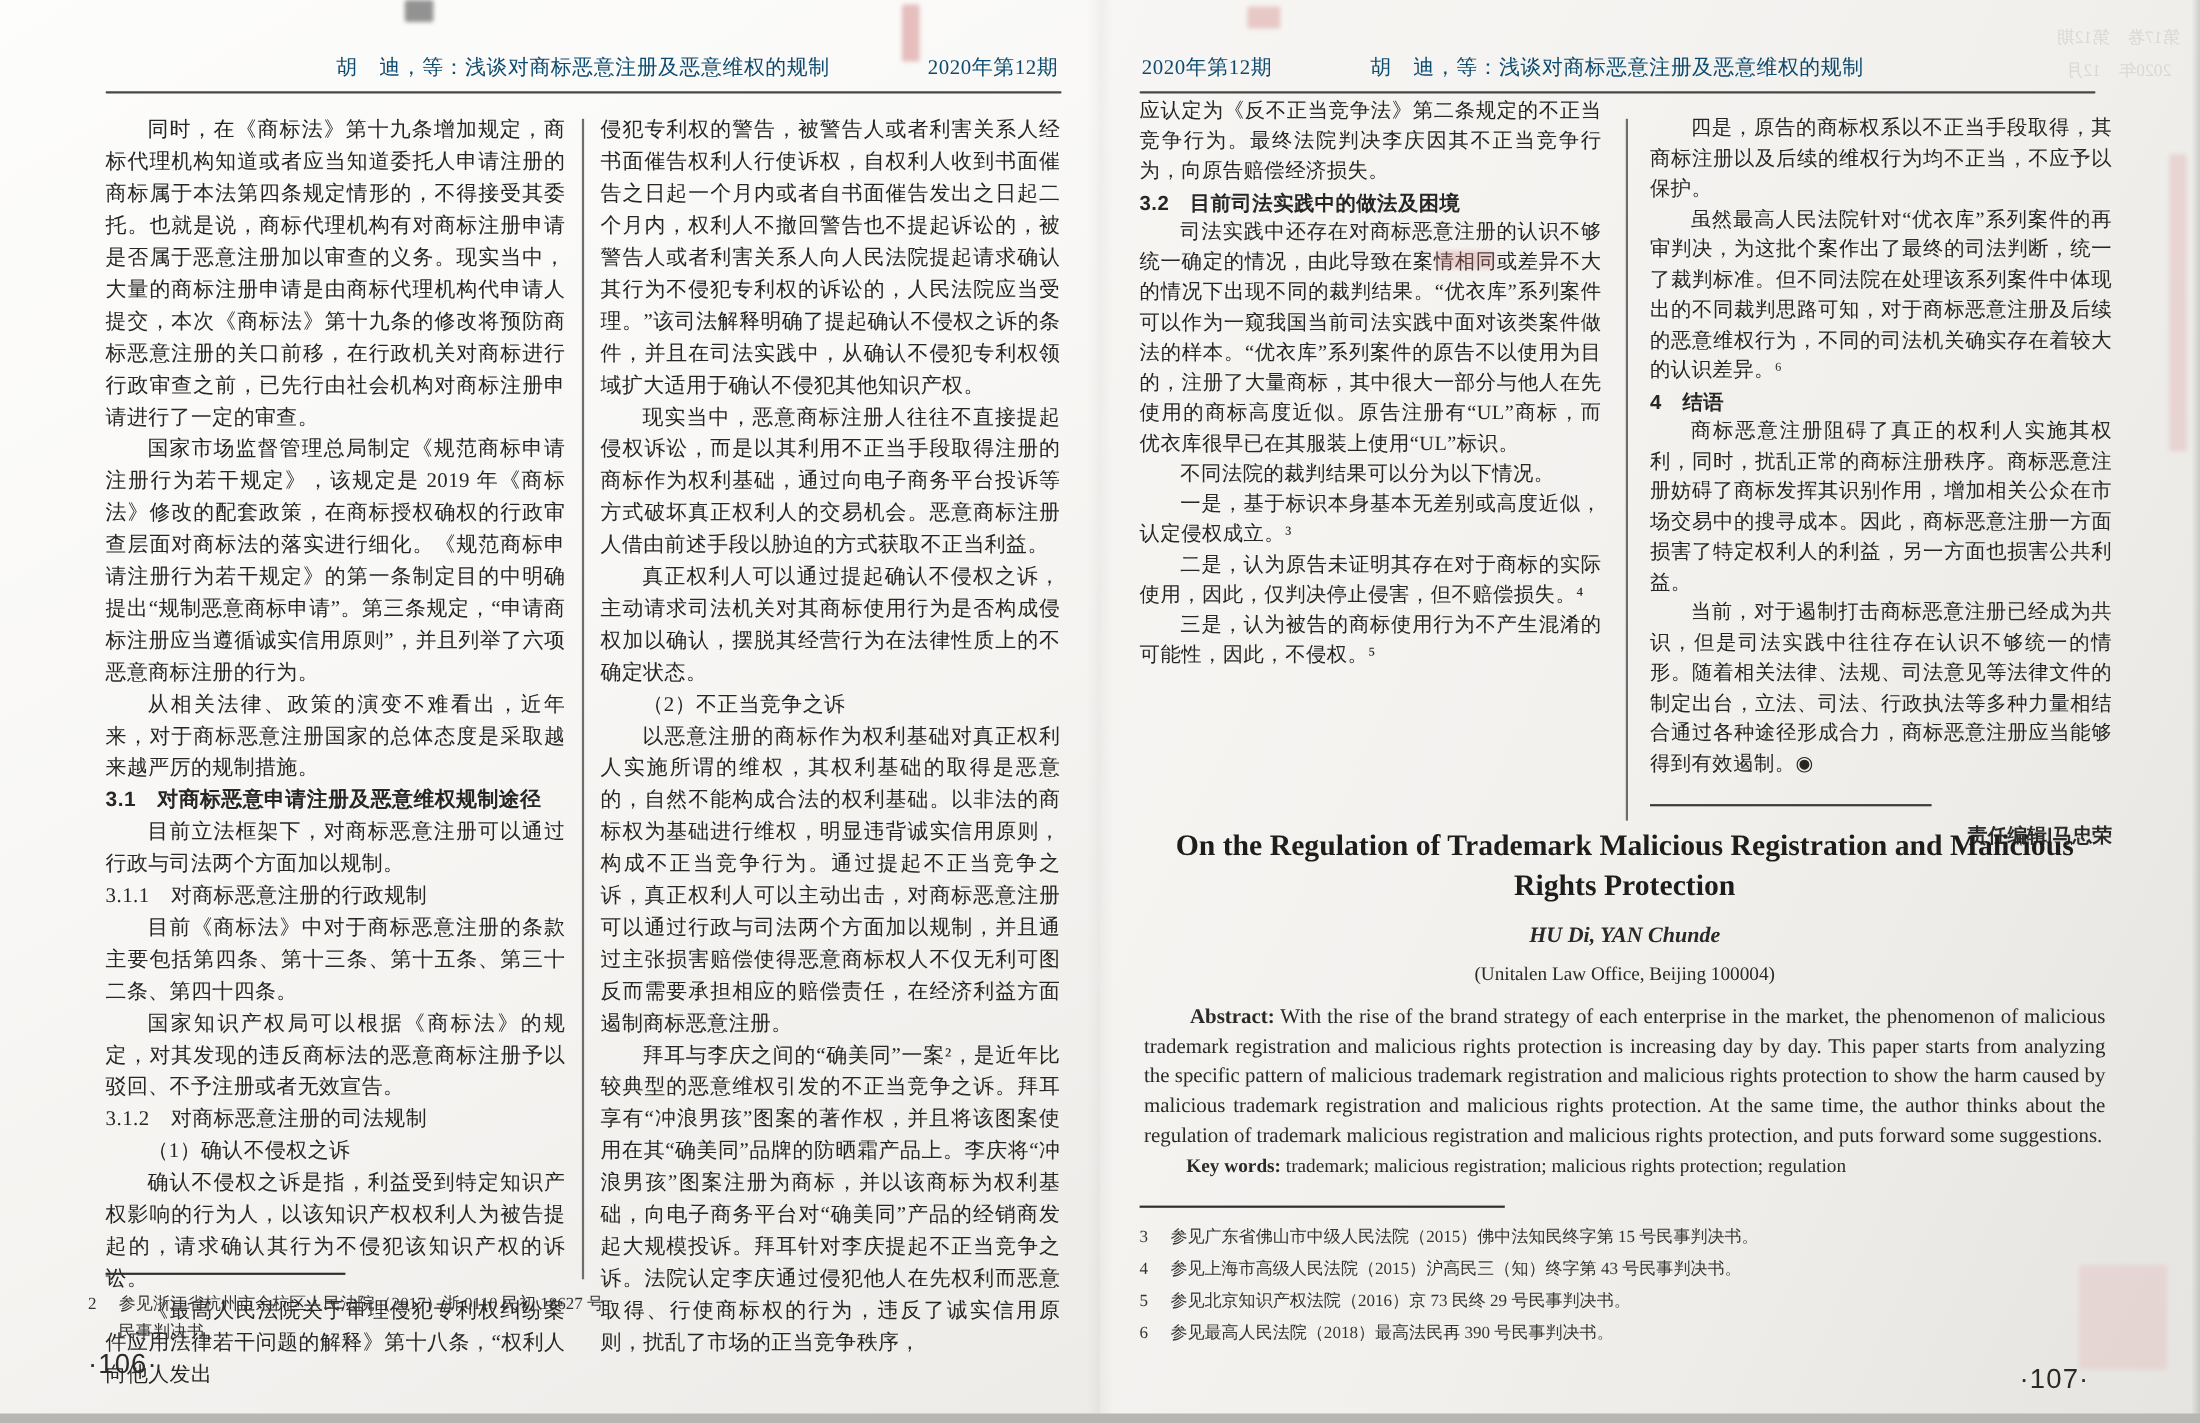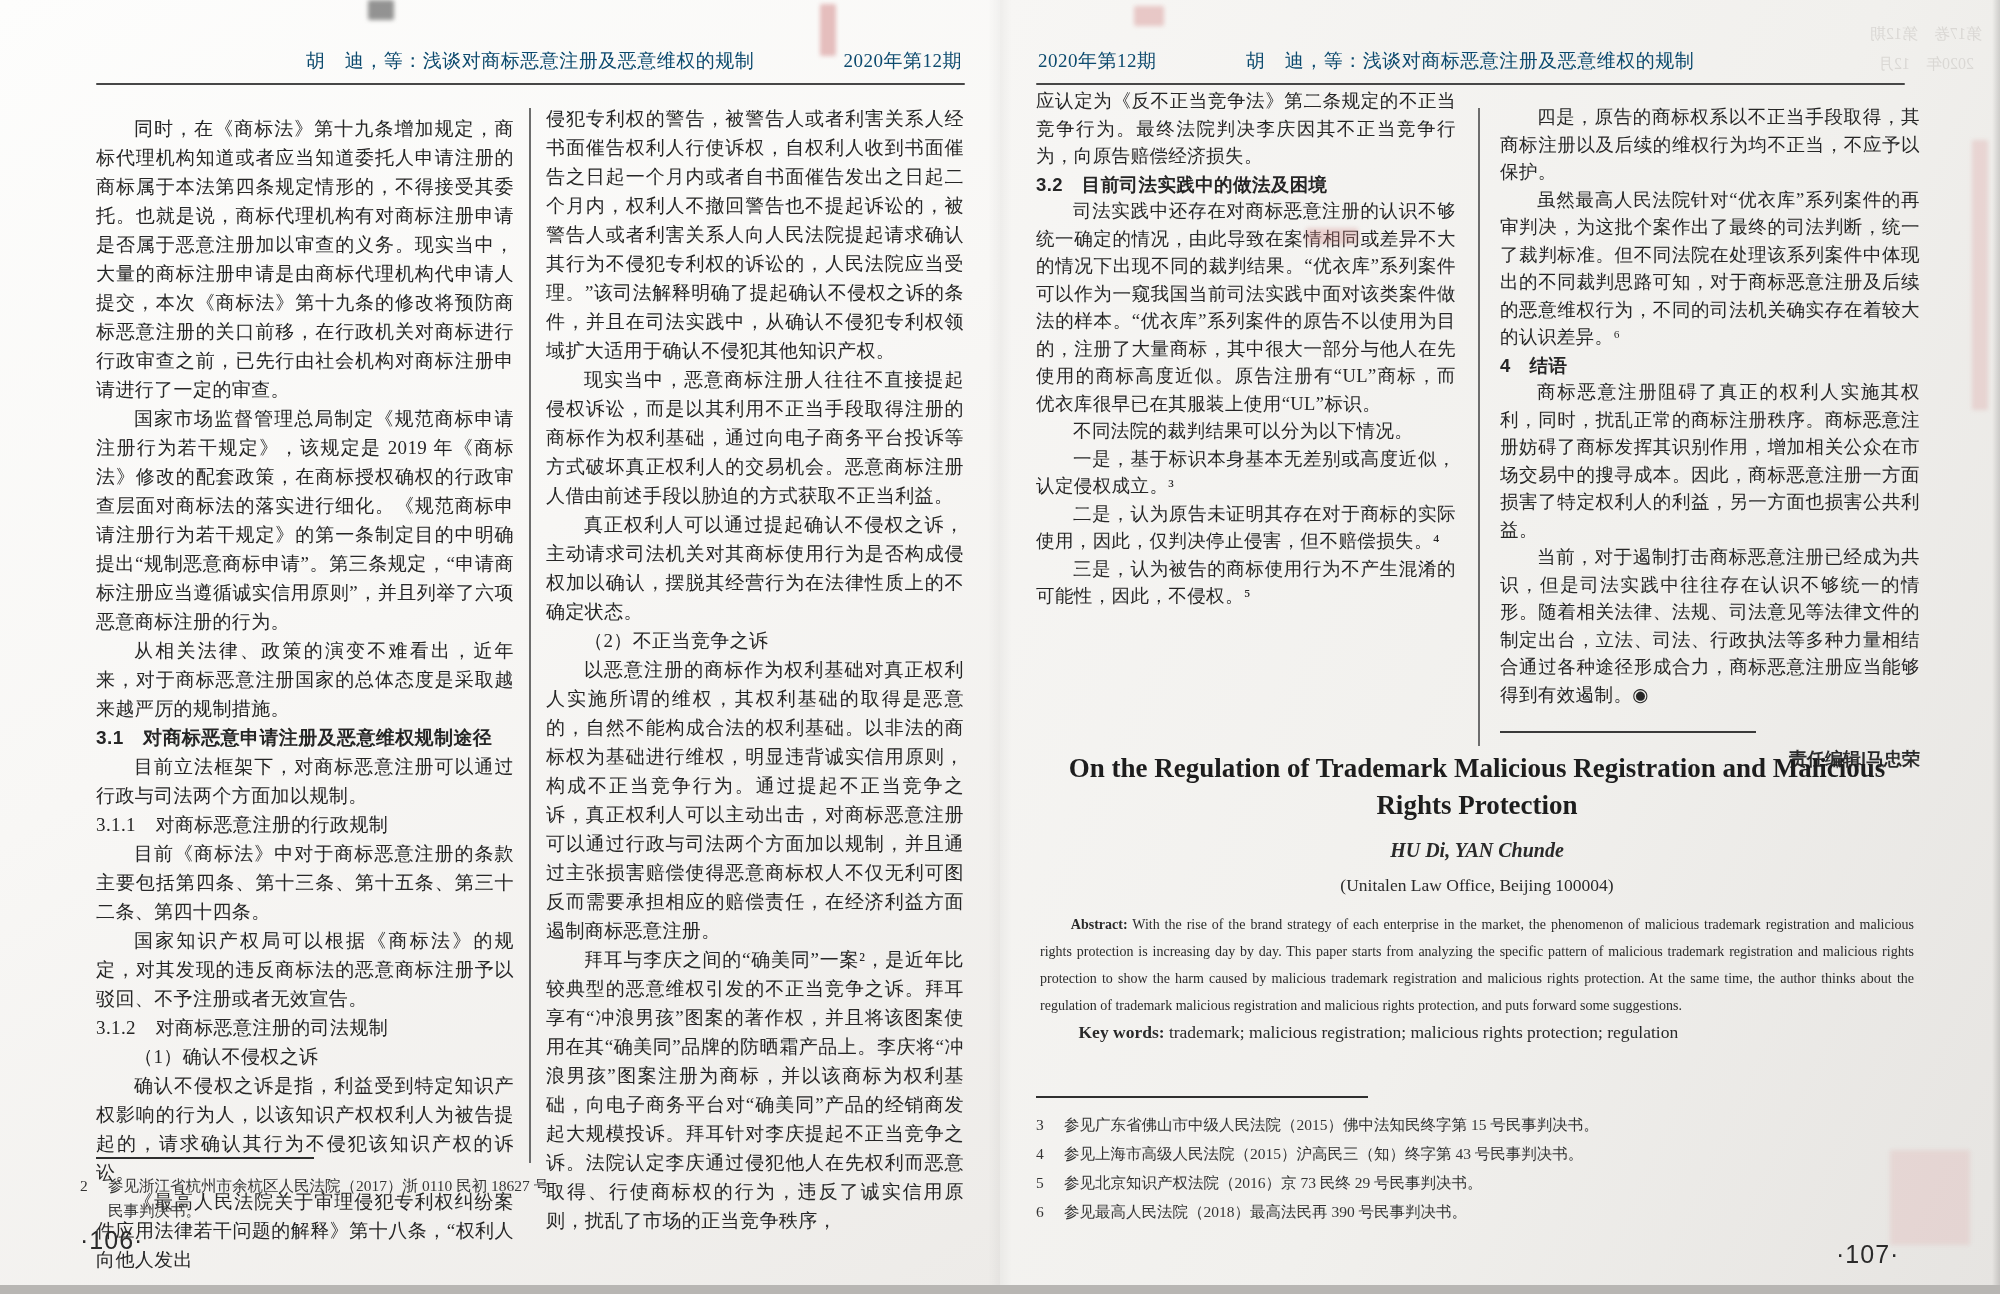--- a/index.html
+++ b/index.html
@@ -21,21 +21,21 @@
   .header{position:absolute;top:48px;width:868px;font-size:19px;color:#0c4a6e;text-align:center;letter-spacing:0.5px;}
   #l-header{left:96px;}
   #r-header{left:1036px;}
   .issue-r{position:absolute;right:2px;top:0;}
   .issue-l{position:absolute;left:2px;top:0;}
   .h-rule{position:absolute;top:83px;height:2px;background:#474747;border-radius:1px;}
   #l-rule{left:96px;width:869px;}
   #r-rule{left:1036px;width:869px;}
 
   .col{position:absolute;width:418px;}
-  #l-col1{left:96px;top:104px;margin-top:10px;}
+  #l-col1{left:96px;top:104px;}
   #l-col2{left:546px;top:104px;}
   #r-col1{left:1036px;top:88px;width:420px;}
   #r-col2{left:1500px;top:104px;width:420px;}
 
   .para{margin:0;font-size:19px;line-height:29px;text-align:justify;text-justify:inter-character;letter-spacing:0.4px;color:#262626;}
   #r-col1 .para,#r-col2 .para{font-size:18.5px;line-height:27.5px;}
   .p-body{text-indent:2em;}
   .p-cont{text-indent:0;}
   .p-h2{font-family:"Liberation Sans","DejaVu Sans",sans-serif;font-weight:700;text-indent:0;}
   .p-h3{text-indent:0;font-weight:400;}
@@ -44,21 +44,21 @@
   #l-divider{left:529px;top:108px;height:1055px;}
   #r-divider{left:1478px;top:108px;height:638px;}
 
   .editor-rule{width:256px;height:2px;background:#3a3a3a;margin:22px 0 14px 0;}
   .editor{font-family:"Liberation Sans","DejaVu Sans",sans-serif;font-weight:700;font-size:18px;text-align:right;margin:0;}
 
   #english{position:absolute;left:1040px;top:750px;width:874px;}
   .e-title{font-size:27px;font-weight:700;text-align:center;line-height:37px;margin:0;color:#1d1d1d;}
   .e-authors{font-size:20px;font-weight:700;font-style:italic;text-align:center;margin:15px 0 0 0;}
   .e-aff{font-size:17.5px;text-align:center;margin:13px 0 0 0;}
-  .e-abs{margin:15px 0 0 0;font-size:14px;line-height:27px;text-align:justify;text-indent:2.2em;}
+  .e-abs{margin:15px 0 0 0;font-size:19px;line-height:27px;text-align:justify;text-indent:2.2em;}
   .e-kw{margin:0;font-size:17.5px;line-height:27px;text-indent:2.2em;}
   .bold{font-weight:700;text-align:right;}
 
   .fn-rule{position:absolute;height:2px;background:#2f2f2f;}
   #l-fn-rule{left:96px;top:1157px;width:218px;}
   #r-fn-rule{left:1036px;top:1096px;width:332px;}
   .fns{position:absolute;color:#333;}
   #l-fns{left:80px;top:1173px;width:470px;font-size:15.5px;}
   #r-fns{left:1036px;top:1110px;width:880px;font-size:15.5px;}
   .fn{display:flex;line-height:25px;}

